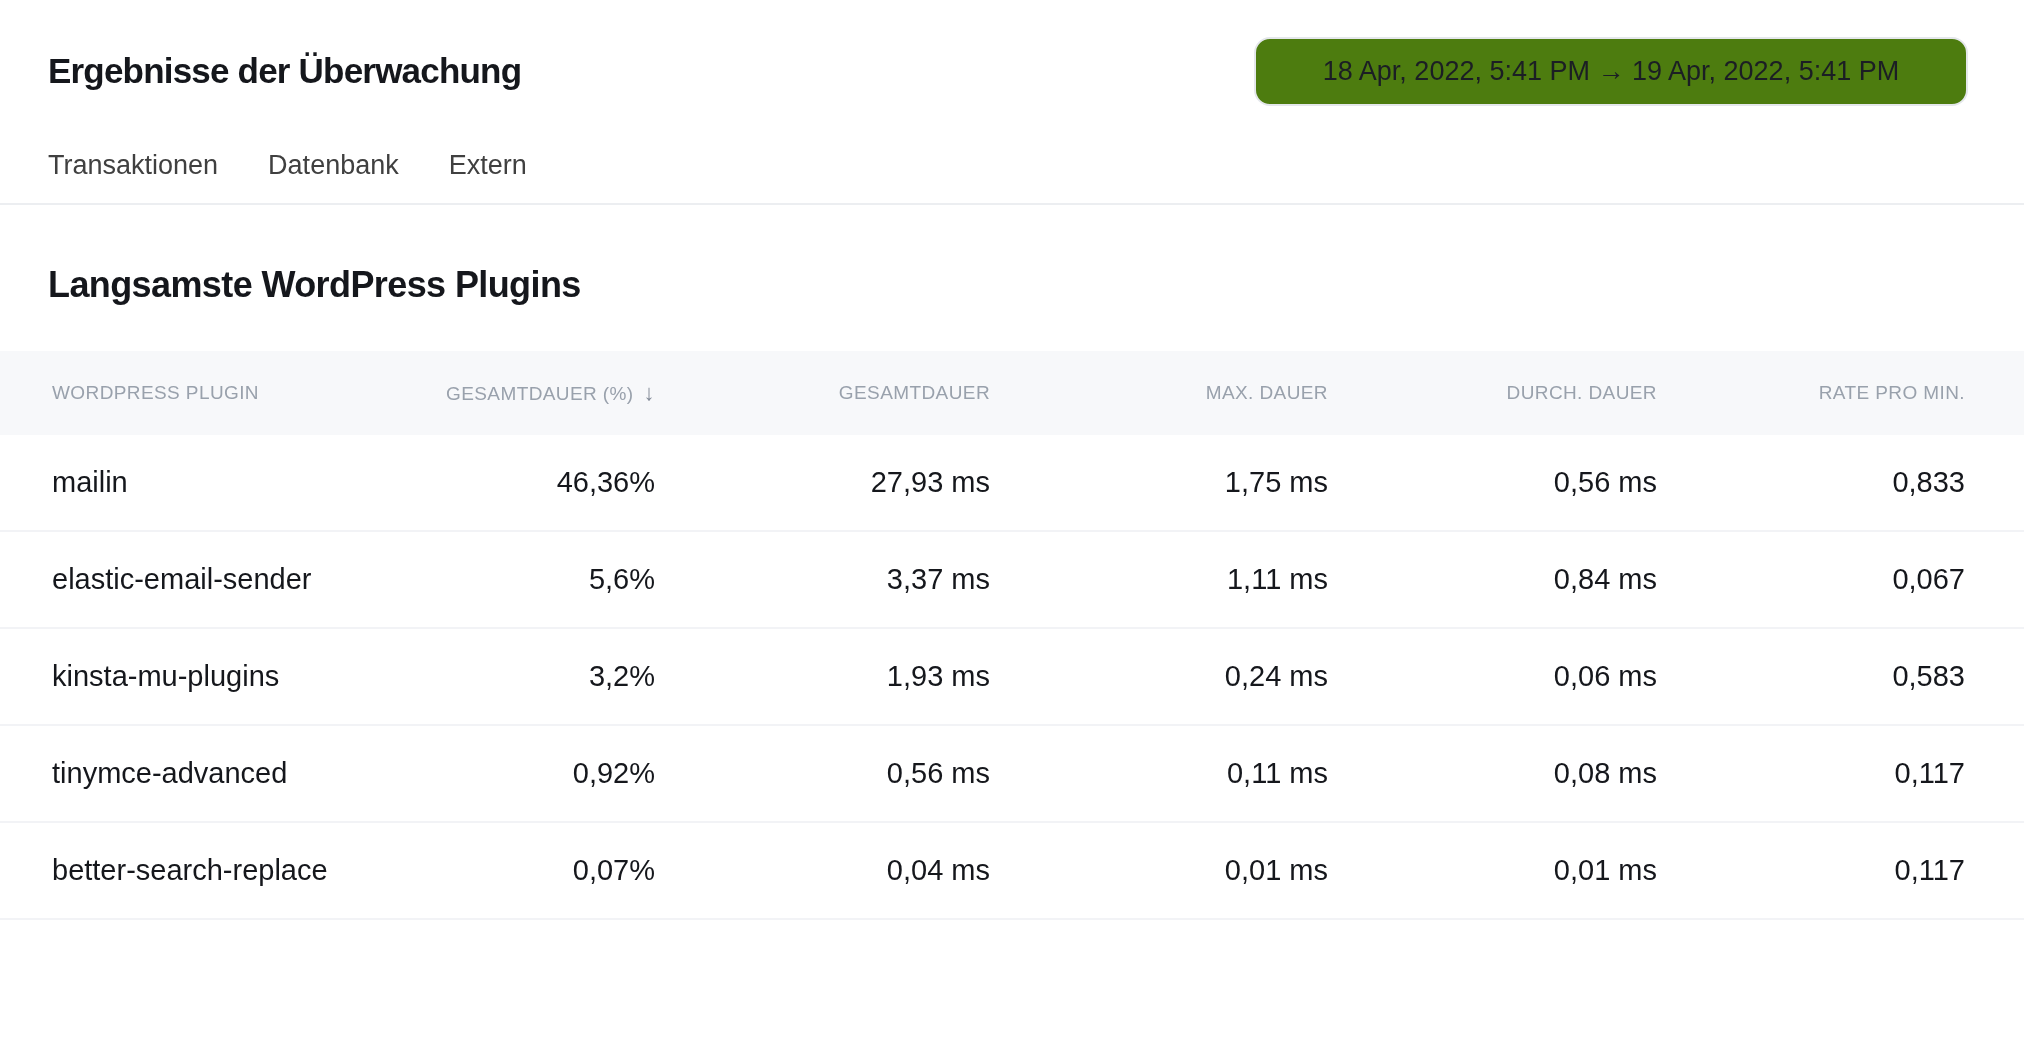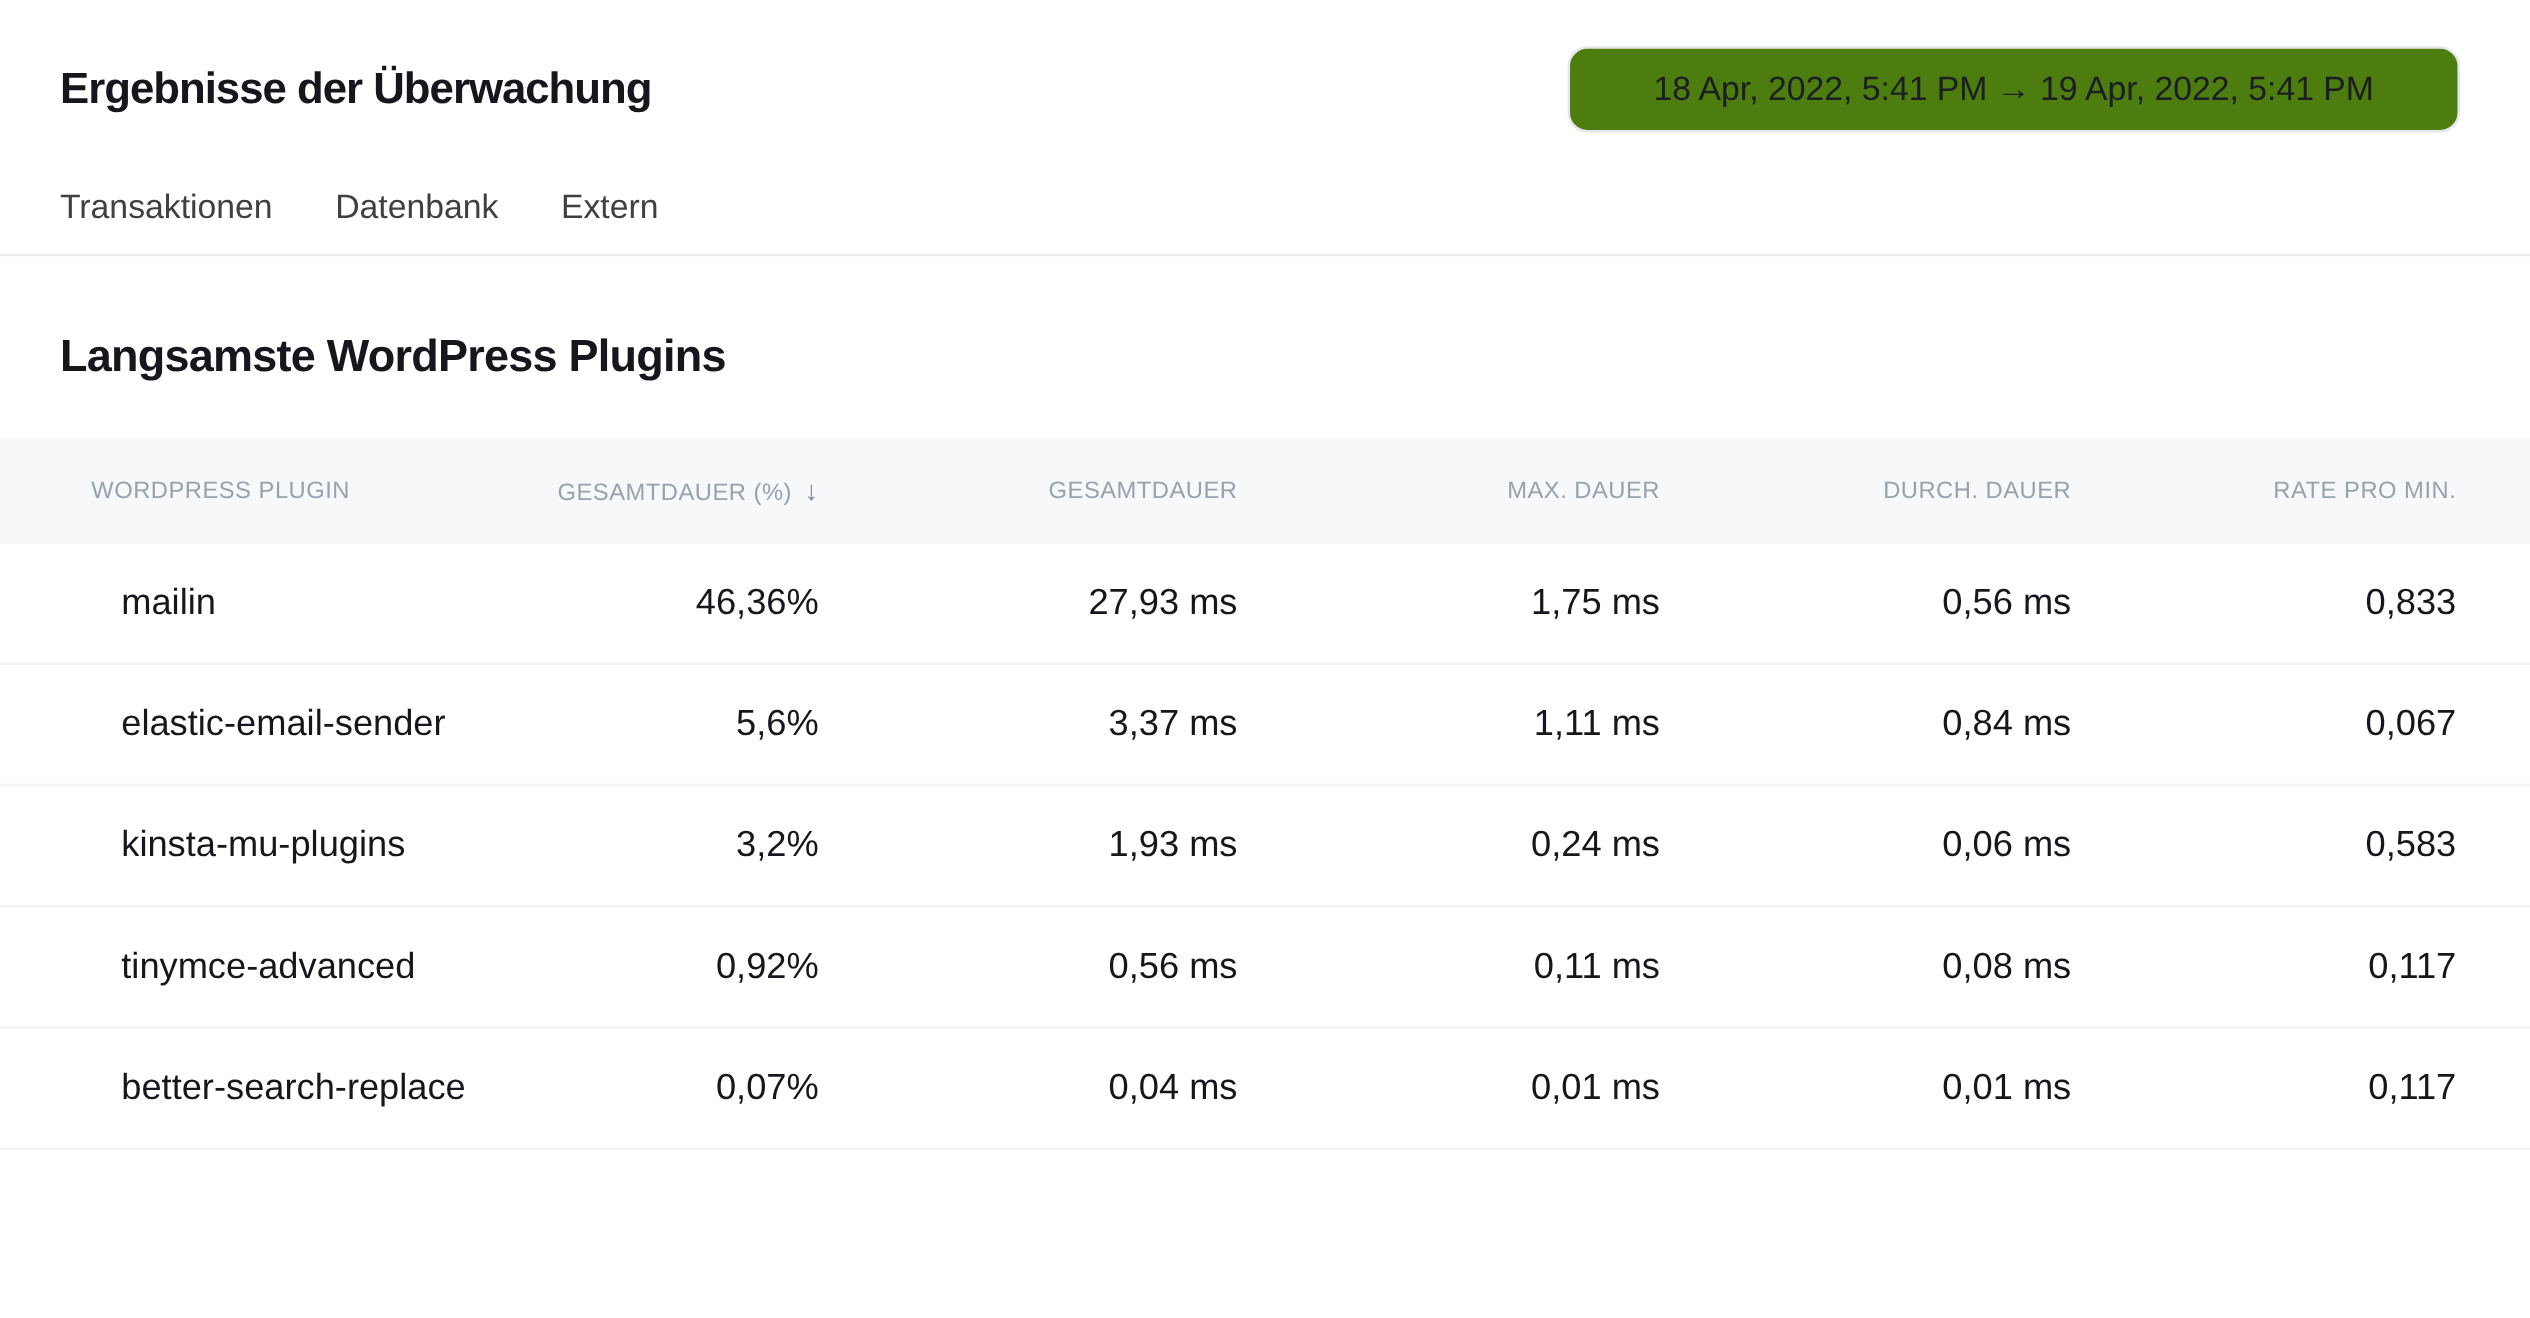--- a/index.html
+++ b/index.html
@@ -98,23 +98,22 @@
     color: #99a1ac;
     text-align: right;
     white-space: nowrap;
     cursor: pointer;
   }
   .td {
     font-size: 29px;
     color: #15171c;
     text-align: right;
     white-space: nowrap;
-    margin-left: 24px;
   }
-  .th.c0, .td.c0 { text-align: left; padding-left: 73px; }
+  .th.c0, .td.c0 { text-align: left; padding-left: 52px; }
   .th.c5, .td.c5 { padding-right: 59px; }
   .sort-arrow {
     margin-left: 10px;
     font-size: 22px;
     color: #848c99;
   }
 </style>
 </head>
 <body>
 

